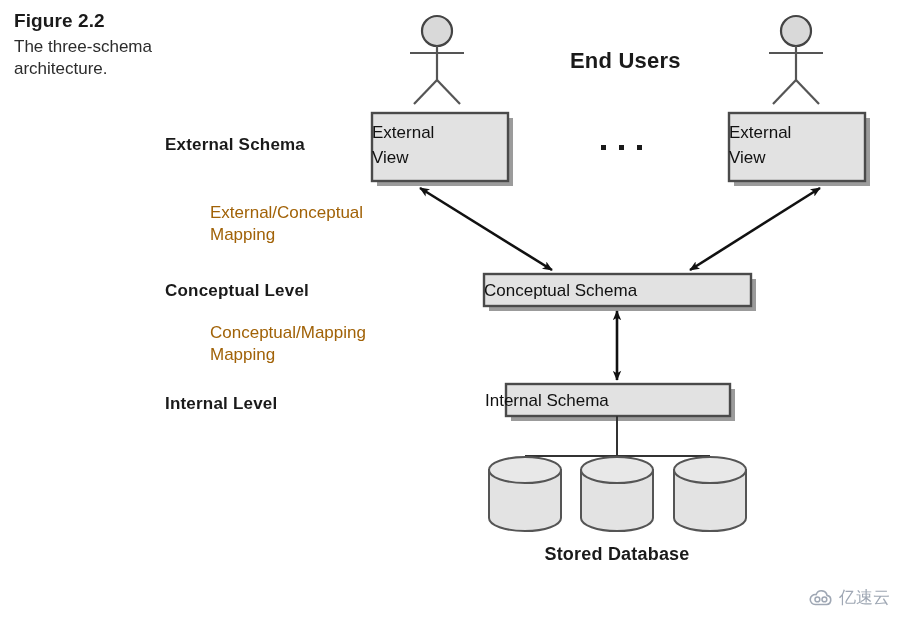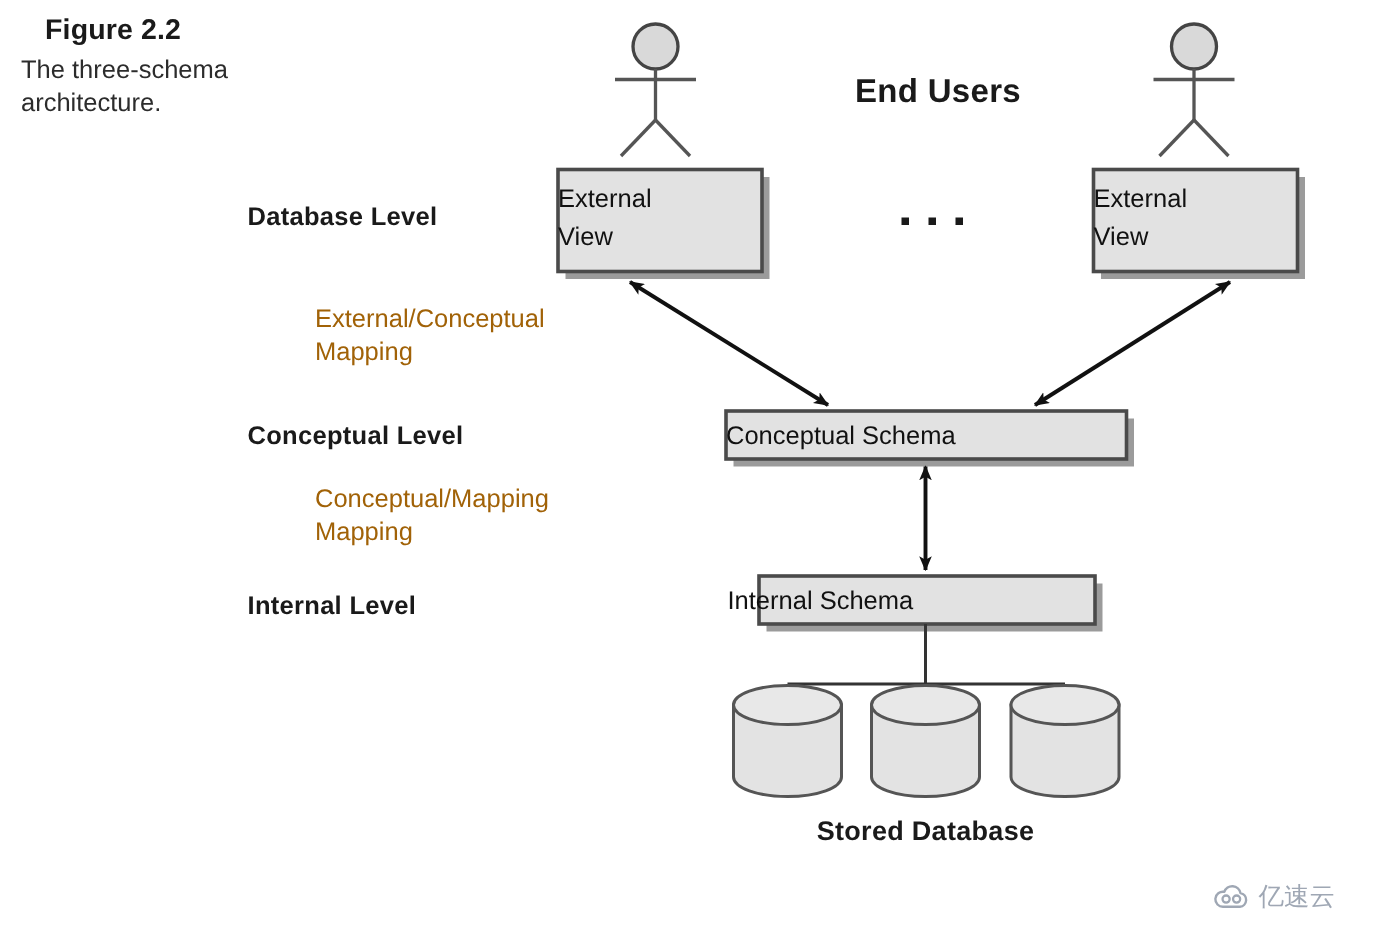--- a/index.html
+++ b/index.html
@@ -32,21 +32,20 @@
     position: absolute;
     white-space: pre;
     line-height: 1.32;
   }
   .caption-title {
     left: 14px;
     top: 8px;
     font-size: 19px;
     font-weight: bold;
     letter-spacing: 0.1px;
-    margin-left: 16px;
   }
   .caption-body {
     left: 14px;
     top: 36px;
     font-size: 17px;
     font-weight: normal;
     color: #2c2c2c;
   }
 
   .level-label {
@@ -196,21 +195,21 @@
     <g>
       <path d="M674,470 L674,518 A36,13 0 0 0 746,518 L746,470 Z" fill="#e3e3e3" stroke="#555555" stroke-width="2"></path>
       <ellipse cx="710" cy="470" rx="36" ry="13" fill="#e8e8e8" stroke="#555555" stroke-width="2"></ellipse>
     </g>
   </svg>
 
   <div class="txt caption-title">Figure 2.2</div>
   <div class="txt caption-body">The three-schema
 architecture.</div>
 
-  <div class="txt level-label level-external">Database Level</div>
+  <div class="txt level-label level-external">External Schema</div>
   <div class="txt level-label level-conceptual">Conceptual Level</div>
   <div class="txt level-label level-internal">Internal Level</div>
 
   <div class="txt mapping-label map-extcon">External/Conceptual
 Mapping</div>
   <div class="txt mapping-label map-conint">Conceptual/Mapping
 Mapping</div>
 
   <div class="txt end-users">End Users</div>
   <div class="txt stored-db">Stored Database</div>

